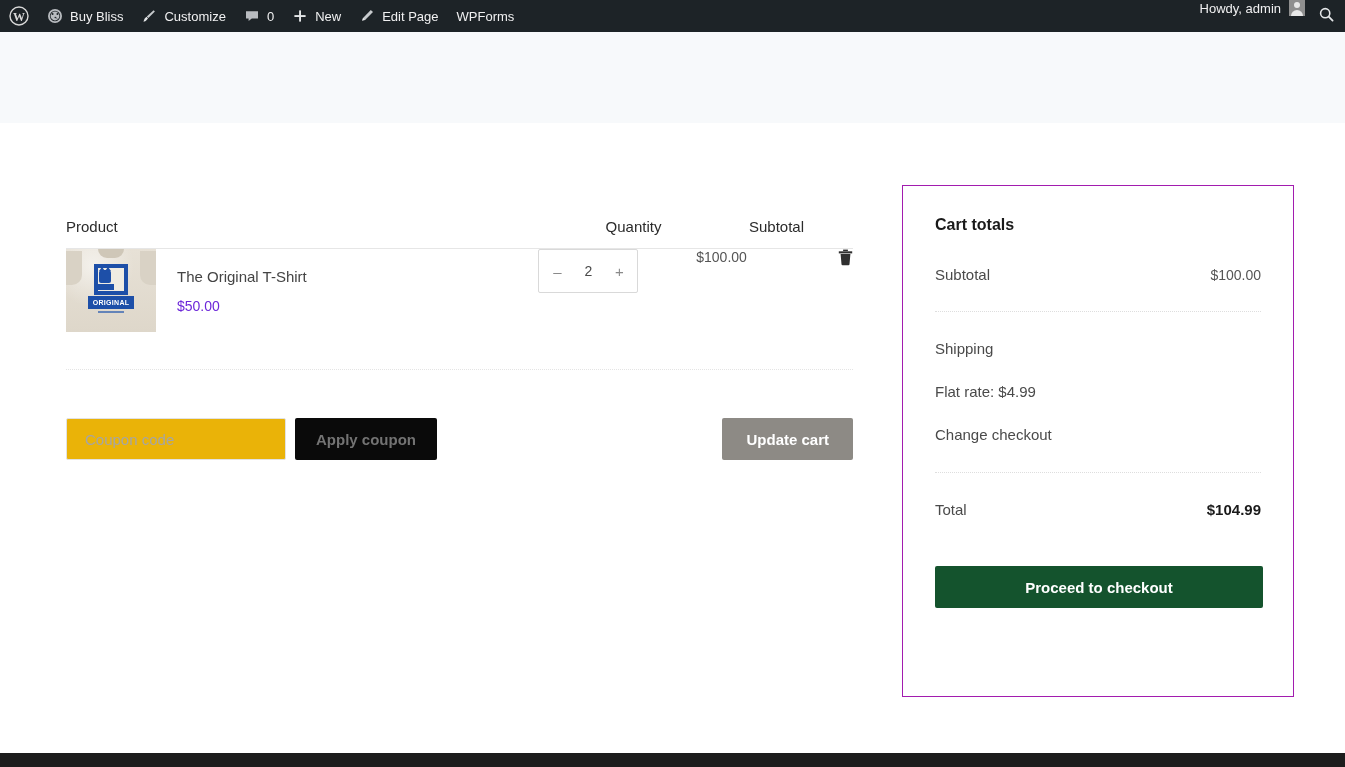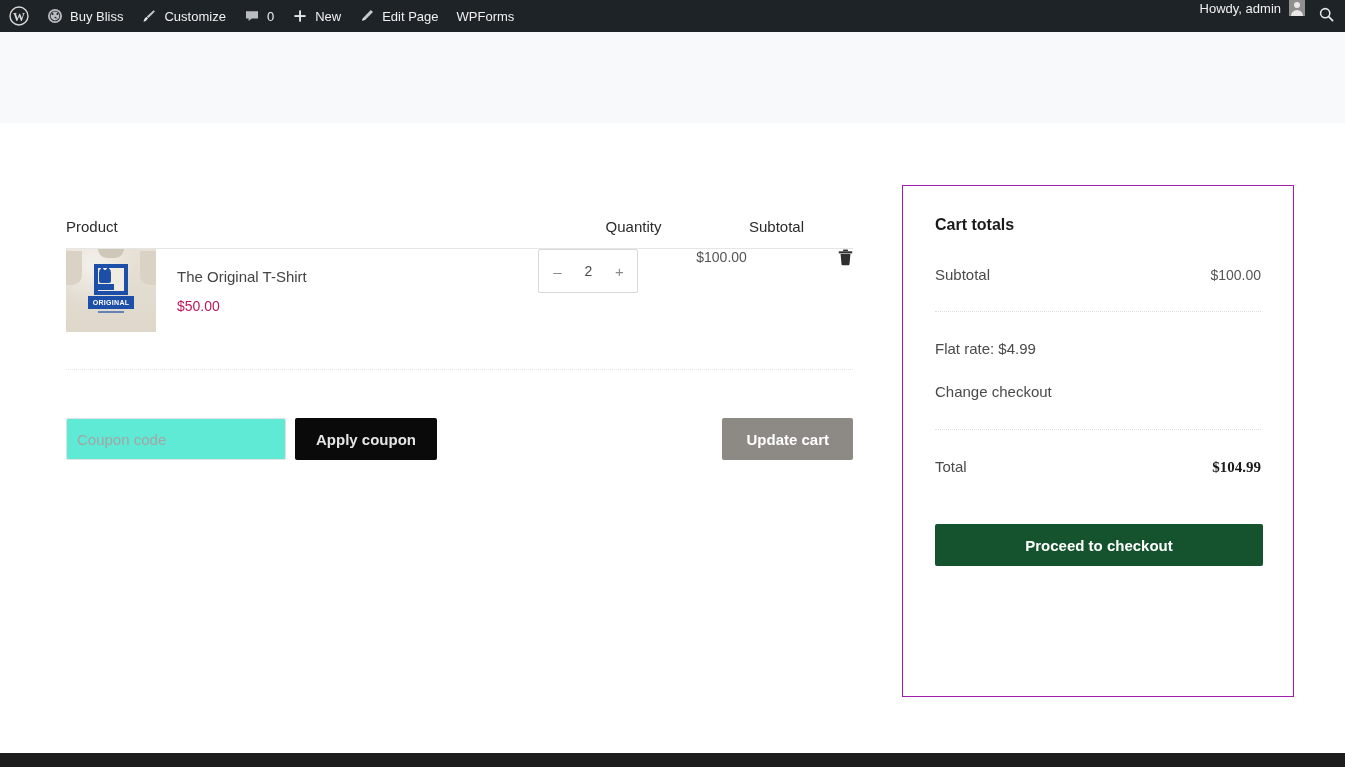--- a/index.html
+++ b/index.html
@@ -209,21 +209,21 @@
   }
 
   #product-meta { display: flex; flex-direction: column; gap: 13px; }
   #product-name {
     font-size: 15px;
     color: #444444;
     font-weight: 400;
   }
   #product-price {
     font-size: 14px;
-    color: #be185d;
+    color: #6d28d9;
   }
 
   #quantity-cell {
     width: 195px;
     display: flex;
     justify-content: center;
   }
   #qty-box {
     width: 100px; height: 44px;
     border: 1px solid #d9d9d9;
@@ -267,34 +267,34 @@
     top: 295px;
     width: 787px;
     height: 42px;
     display: flex;
     align-items: center;
   }
   #coupon-input {
     width: 220px; height: 42px;
     border: 1px solid #e2e2e2;
     border-radius: 2px;
-    background: #5eead4;
-    padding: 0 10px;
+    background: #eab308;
+    padding: 0 18px;
     font-size: 15px;
     color: #333;
     font-family: "Liberation Sans", sans-serif;
     outline: none;
   }
   #coupon-input::placeholder { color: #a5a5a5; }
   #apply-coupon {
     margin-left: 9px;
     height: 42px;
     padding: 0 21px;
     background: #0a0a0a;
-    color: #e5e5e5;
+    color: #737373;
     border: none;
     border-radius: 2px;
     font-size: 15px;
     font-weight: bold;
     font-family: "Liberation Sans", sans-serif;
     cursor: pointer;
     white-space: nowrap;
   }
   #update-cart {
     margin-left: auto;
@@ -367,21 +367,20 @@
     text-decoration: none;
     cursor: pointer;
     display: inline-block;
   }
   #total-line { margin-top: 12px; }
   #total-line .totals-label { font-size: 15px; color: #4a4a4a; }
   #total-line .totals-value {
     font-size: 15px;
     font-weight: bold;
     color: #1a1a1a;
-    font-family: Liberation Serif, serif;
   }
   #checkout-btn {
     display: block;
     width: 328px;
     height: 42px;
     margin-top: 48px;
     background: #14532d;
     color: #ffffff;
     border: none;
     border-radius: 2px;
@@ -555,20 +554,21 @@
     <div id="totals-title">Cart totals</div>
 
     <div class="totals-line">
       <span class="totals-label">Subtotal</span>
       <span class="totals-value">$100.00</span>
     </div>
 
     <div class="dotted-sep"></div>
 
     <div id="shipping-block">
+      <div id="shipping-label">Shipping</div>
       <div id="flat-rate">Flat rate: $4.99</div>
       <a id="change-address">Change checkout</a>
     </div>
 
     <div class="dotted-sep"></div>
 
     <div class="totals-line" id="total-line">
       <span class="totals-label">Total</span>
       <span class="totals-value">$104.99</span>
     </div>

